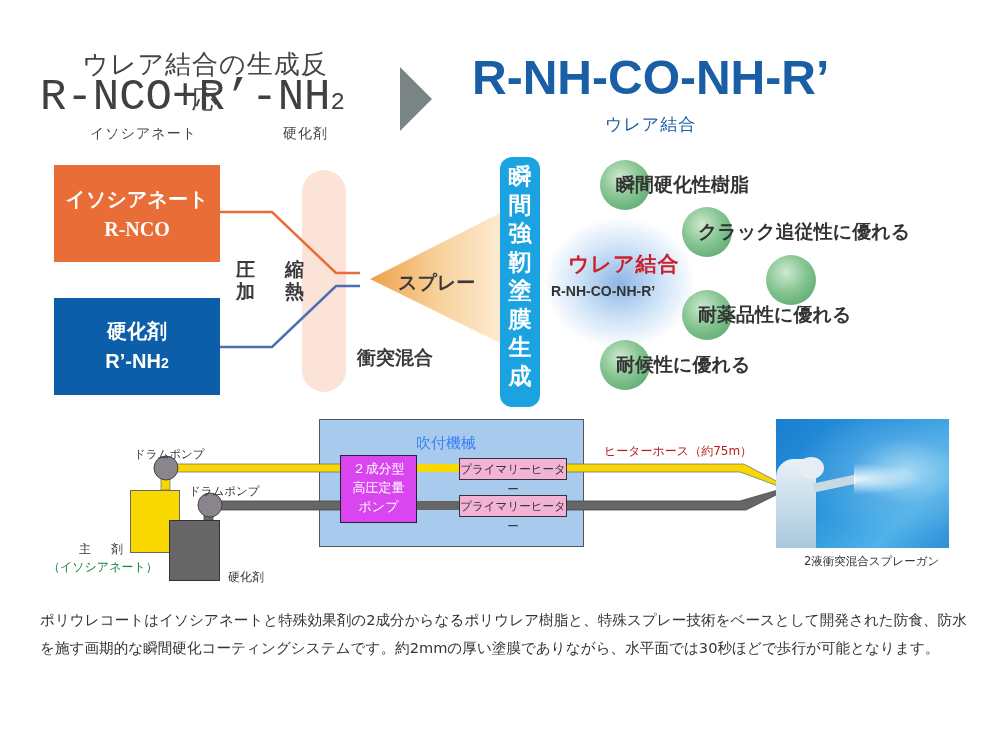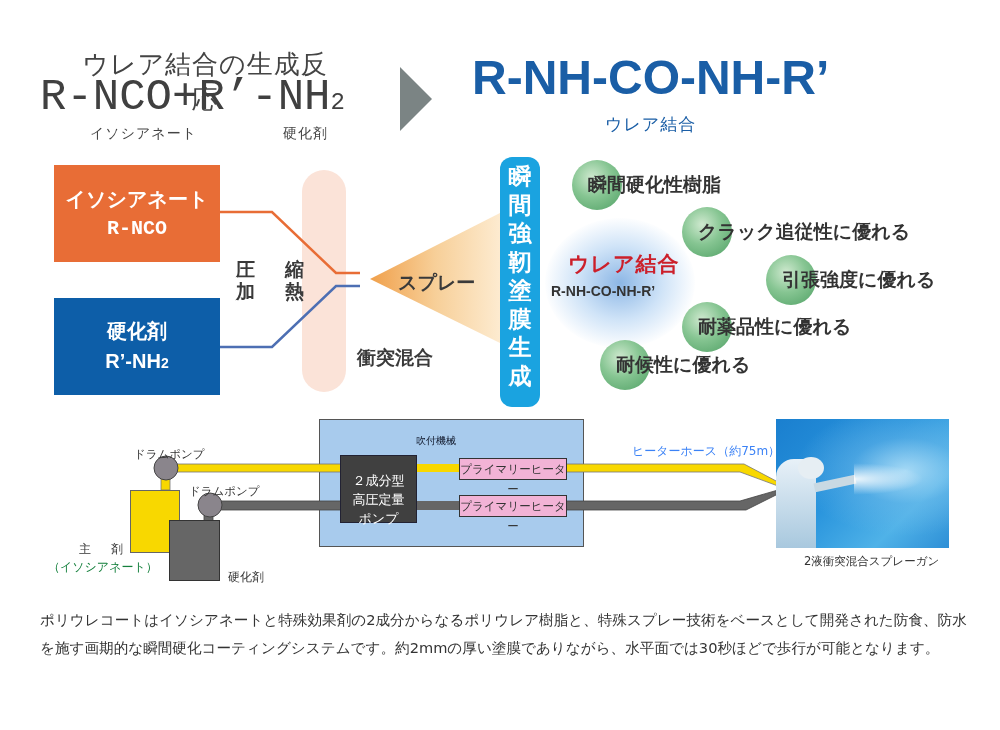--- a/index.html
+++ b/index.html
@@ -26,41 +26,41 @@
   .lbl-spray { left:398px; top:270px; font-size:19px; font-weight:bold; color:#3a3a3a; }
   .lbl-impact { left:357px; top:345px; font-size:19px; font-weight:bold; color:#3a3a3a; }
   .vert-badge { left:500px; top:157px; width:40px; height:250px; background:#1aa3e0; border-radius:12px; color:#fff; font-weight:bold; font-size:23px; line-height:28.5px; text-align:center; padding-top:5px; box-sizing:border-box; }
   .glow { left:545px; top:218px; width:150px; height:130px; border-radius:50%; background:radial-gradient(ellipse at center, rgba(120,170,225,0.85) 0%, rgba(160,200,240,0.5) 40%, rgba(255,255,255,0) 72%); }
   .urea-red { left:568px; top:250px; font-size:21px; font-weight:bold; color:#cc1f2a; letter-spacing:1px; }
   .urea-formula { left:551px; top:283px; font-size:14px; font-weight:bold; color:#333; font-family:"Liberation Sans", sans-serif; }
 
   .feat { display:flex; align-items:center; }
   .feat .ball { width:50px; height:50px; border-radius:50%; background:radial-gradient(circle at 40% 35%, #cfe9cf 0%, #86c592 45%, #4e9f63 100%); }
   .feat .txt { font-size:19px; font-weight:bold; color:#333; margin-left:-34px; white-space:nowrap; }
-  .feat-1 { left:572px; top:160px; }
+  .feat-1 { left:600px; top:160px; }
   .feat-2 { left:682px; top:207px;text-align:right; }
   .feat-3 { left:766px; top:255px; }
-  .feat-4 { left:682px; top:302px; }
+  .feat-4 { left:682px; top:290px; }
   .feat-5 { left:600px; top:340px; }
 
   
   .machine { left:319px; top:419px; width:265px; height:128px; background:#a8cbed; border:1px solid #555; box-sizing:border-box; }
-  .machine-lbl { left:416px; top:434px; font-size:10px; color:#0f172a; }
-  .pump-box { left:340px; top:455px; width:77px; height:68px; background:#404040; border:1px solid #223; box-sizing:border-box; color:#fff; font-size:13px; line-height:19px; text-align:center; padding-top:15px; }
+  .machine-lbl { left:416px; top:434px; font-size:15px; color:#3b82f6; }
+  .pump-box { left:340px; top:455px; width:77px; height:68px; background:#d946ef; border:1px solid #223; box-sizing:border-box; color:#fff; font-size:13px; line-height:19px; text-align:center; padding-top:3px; }
   .heater { width:108px; height:22px; background:#f2b3d6; border:1px solid #333; box-sizing:border-box; font-size:11.5px; color:#333; text-align:center; line-height:20px; }
   .heater-1 { left:459px; top:458px; }
   .heater-2 { left:459px; top:495px; }
   .tank-yellow { left:130px; top:490px; width:50px; height:63px; background:#f8d800; border:1px solid #666; box-sizing:border-box; }
   .tank-gray { left:169px; top:520px; width:51px; height:61px; background:#666; border:1px solid #333; box-sizing:border-box; }
   .lbl-drum1 { left:134px; top:447px; font-size:11.5px; color:#333; }
   .lbl-drum2 { left:189px; top:484px; font-size:11.5px; color:#333; }
   .lbl-main1 { left:79px; top:541px; font-size:12px; color:#333; letter-spacing:4px; }
   .lbl-main2 { left:48px; top:559px; font-size:12px; color:#15803d; }
   .lbl-hard2 { left:228px; top:569px; font-size:12px; color:#333; }
-  .lbl-hose { left:632px; top:443px; font-size:12px; color:#3b82f6; }
+  .lbl-hose { left:604px; top:443px; font-size:12px; color:#b91c1c; }
   .photo { left:776px; top:419px; width:173px; height:129px; background:
       radial-gradient(ellipse at 75% 40%, rgba(190,230,250,0.8) 0%, rgba(120,190,235,0.4) 30%, rgba(0,0,0,0) 60%),
       linear-gradient(135deg, #1a7fcf 0%, #2a95dd 45%, #4fb2e8 75%, #2e8fd6 100%); overflow:hidden; }
   .photo .person { position:absolute; left:0px; top:40px; width:40px; height:89px; background:linear-gradient(180deg,#e8f1f8,#a8c8de); border-radius:18px 10px 0 0; }
   .photo .head { position:absolute; left:22px; top:38px; width:26px; height:22px; background:#e6eef3; border-radius:50%; }
   .photo .gun { position:absolute; left:38px; top:60px; width:42px; height:9px; background:#c9d9e3; transform:rotate(-12deg); }
   .photo .mist { position:absolute; left:78px; top:44px; width:70px; height:32px; background:radial-gradient(ellipse at left center, rgba(255,255,255,0.9), rgba(255,255,255,0) 70%); }
   .lbl-gun { left:776px; top:554px; font-size:11.5px; color:#333;margin-left:28px; }
 
   .desc { left:40px; top:606px; width:930px; font-size:14.6px; line-height:28px; color:#333; }
@@ -86,21 +86,21 @@
       <stop offset="0" stop-color="#f0a04b"></stop>
       <stop offset="0.5" stop-color="#f7cf98"></stop>
       <stop offset="1" stop-color="#fdebd0"></stop>
     </linearGradient>
   </defs>
   <polygon points="370,279 500,213 500,343" fill="url(#coneGrad)"></polygon>
 </svg>
 
 <div class="abs box box-iso">
   <div>イソシアネート</div>
-  <div style="font-family:Liberation Mono, monospace;">R-NCO</div>
+  <div style="font-family:Liberation Serif, serif;">R-NCO</div>
 </div>
 <div class="abs box box-hard">
   <div>硬化剤</div>
   <div style="font-family:Liberation Sans, sans-serif;"><span>R’-NH</span><span style="font-size:14px;">2</span></div>
 </div>
 
 <div class="abs lbl-press">
   <div>圧</div>
   <div>加</div>
 </div>
@@ -129,21 +129,20 @@
 <div class="abs feat feat-1">
     <div class="ball"></div>
     <div class="txt">瞬間硬化性樹脂</div>
   </div>
 <div class="abs feat feat-2">
     <div class="ball"></div>
     <div class="txt">クラック追従性に優れる</div>
   </div>
 <div class="abs feat feat-3">
     <div class="ball"></div>
-    <div class="txt">引張強度に優れる</div>
   </div>
 <div class="abs feat feat-4">
     <div class="ball"></div>
     <div class="txt">耐薬品性に優れる</div>
   </div>
 <div class="abs feat feat-5">
     <div class="ball"></div>
     <div class="txt">耐候性に優れる</div>
   </div>
 

